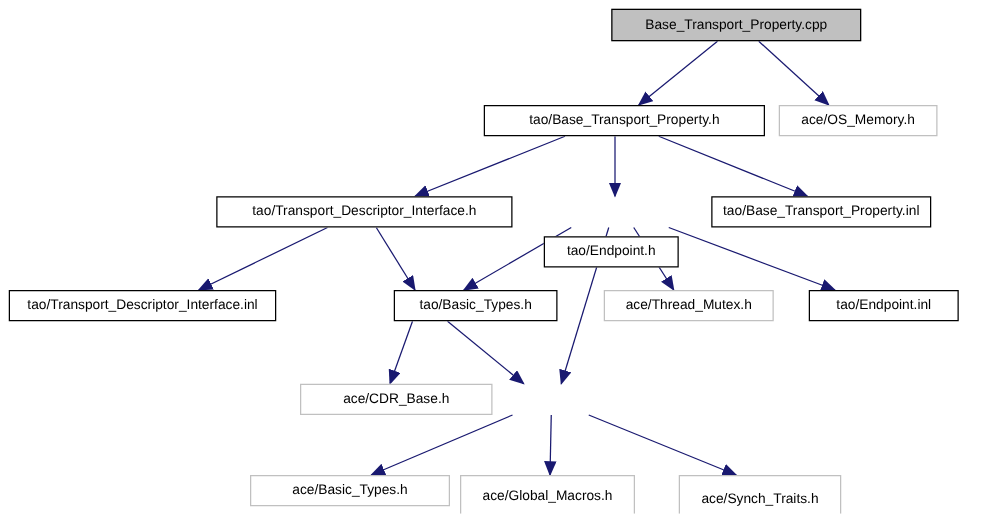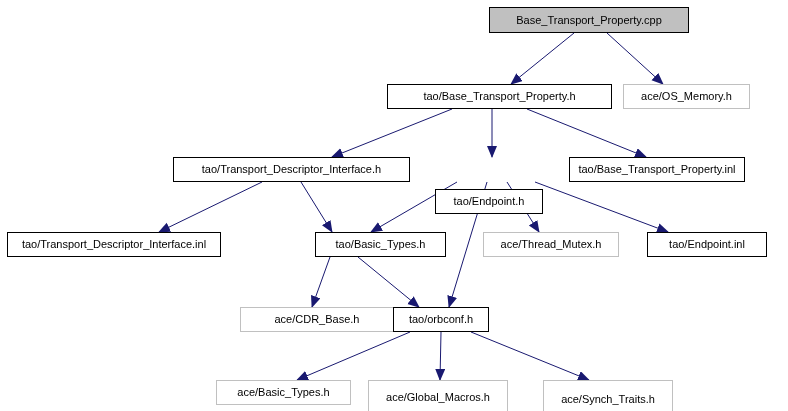--- a/index.html
+++ b/index.html
@@ -65,17 +65,16 @@
     <div class="node internal" style="left: 387px; top: 84px; width: 225px; height: 25px;">tao/Base_Transport_Property.h</div>
     <div class="node leaf" style="left: 623px; top: 84px; width: 127px; height: 25px; border-color: rgb(192, 192, 192);">ace/OS_Memory.h</div>
     <div class="node internal" style="left: 173px; top: 157px; width: 237px; height: 25px;">tao/Transport_Descriptor_Interface.h</div>
     <div class="node internal" style="left: 435px; top: 157px; width: 108px; height: 25px; margin-top: 32px;">tao/Endpoint.h</div>
     <div class="node internal" style="left: 569px; top: 157px; width: 176px; height: 25px;">tao/Base_Transport_Property.inl</div>
     <div class="node internal" style="left: 7px; top: 232px; width: 214px; height: 25px;">tao/Transport_Descriptor_Interface.inl</div>
     <div class="node internal" style="left: 277px; top: 232px; width: 131px; height: 25px; margin-left: 38px;">tao/Basic_Types.h</div>
     <div class="node leaf" style="left: 483px; top: 232px; width: 136px; height: 25px; border-color: rgb(192, 192, 192);">ace/Thread_Mutex.h</div>
     <div class="node internal" style="left: 647px; top: 232px; width: 120px; height: 25px;">tao/Endpoint.inl</div>
     <div class="node leaf" style="left: 240px; top: 307px; width: 154px; height: 25px; border-color: rgb(192, 192, 192);">ace/CDR_Base.h</div>
-    <div class="node internal" style="left: 393px; top: 307px; width: 96px; height: 25px;">tao/orbconf.h</div>
-    <div class="node leaf" style="left: 216px; top: 380px; width: 135px; height: 25px; border-color: rgb(192, 192, 192);">ace/Basic_Types.h</div>
+    <div class="node leaf" style="left: 200px; top: 380px; width: 160px; height: 25px; border-color: rgb(192, 192, 192);">ace/Basic_Types.h</div>
     <div class="node leaf" style="left: 368px; top: 380px; width: 140px; height: 35px; border-color: rgb(192, 192, 192);">ace/Global_Macros.h</div>
     <div class="node leaf" style="left: 543px; top: 380px; width: 130px; height: 39px; border-color: rgb(192, 192, 192);">ace/Synch_Traits.h</div>
   </div>
 
 </body></html>

